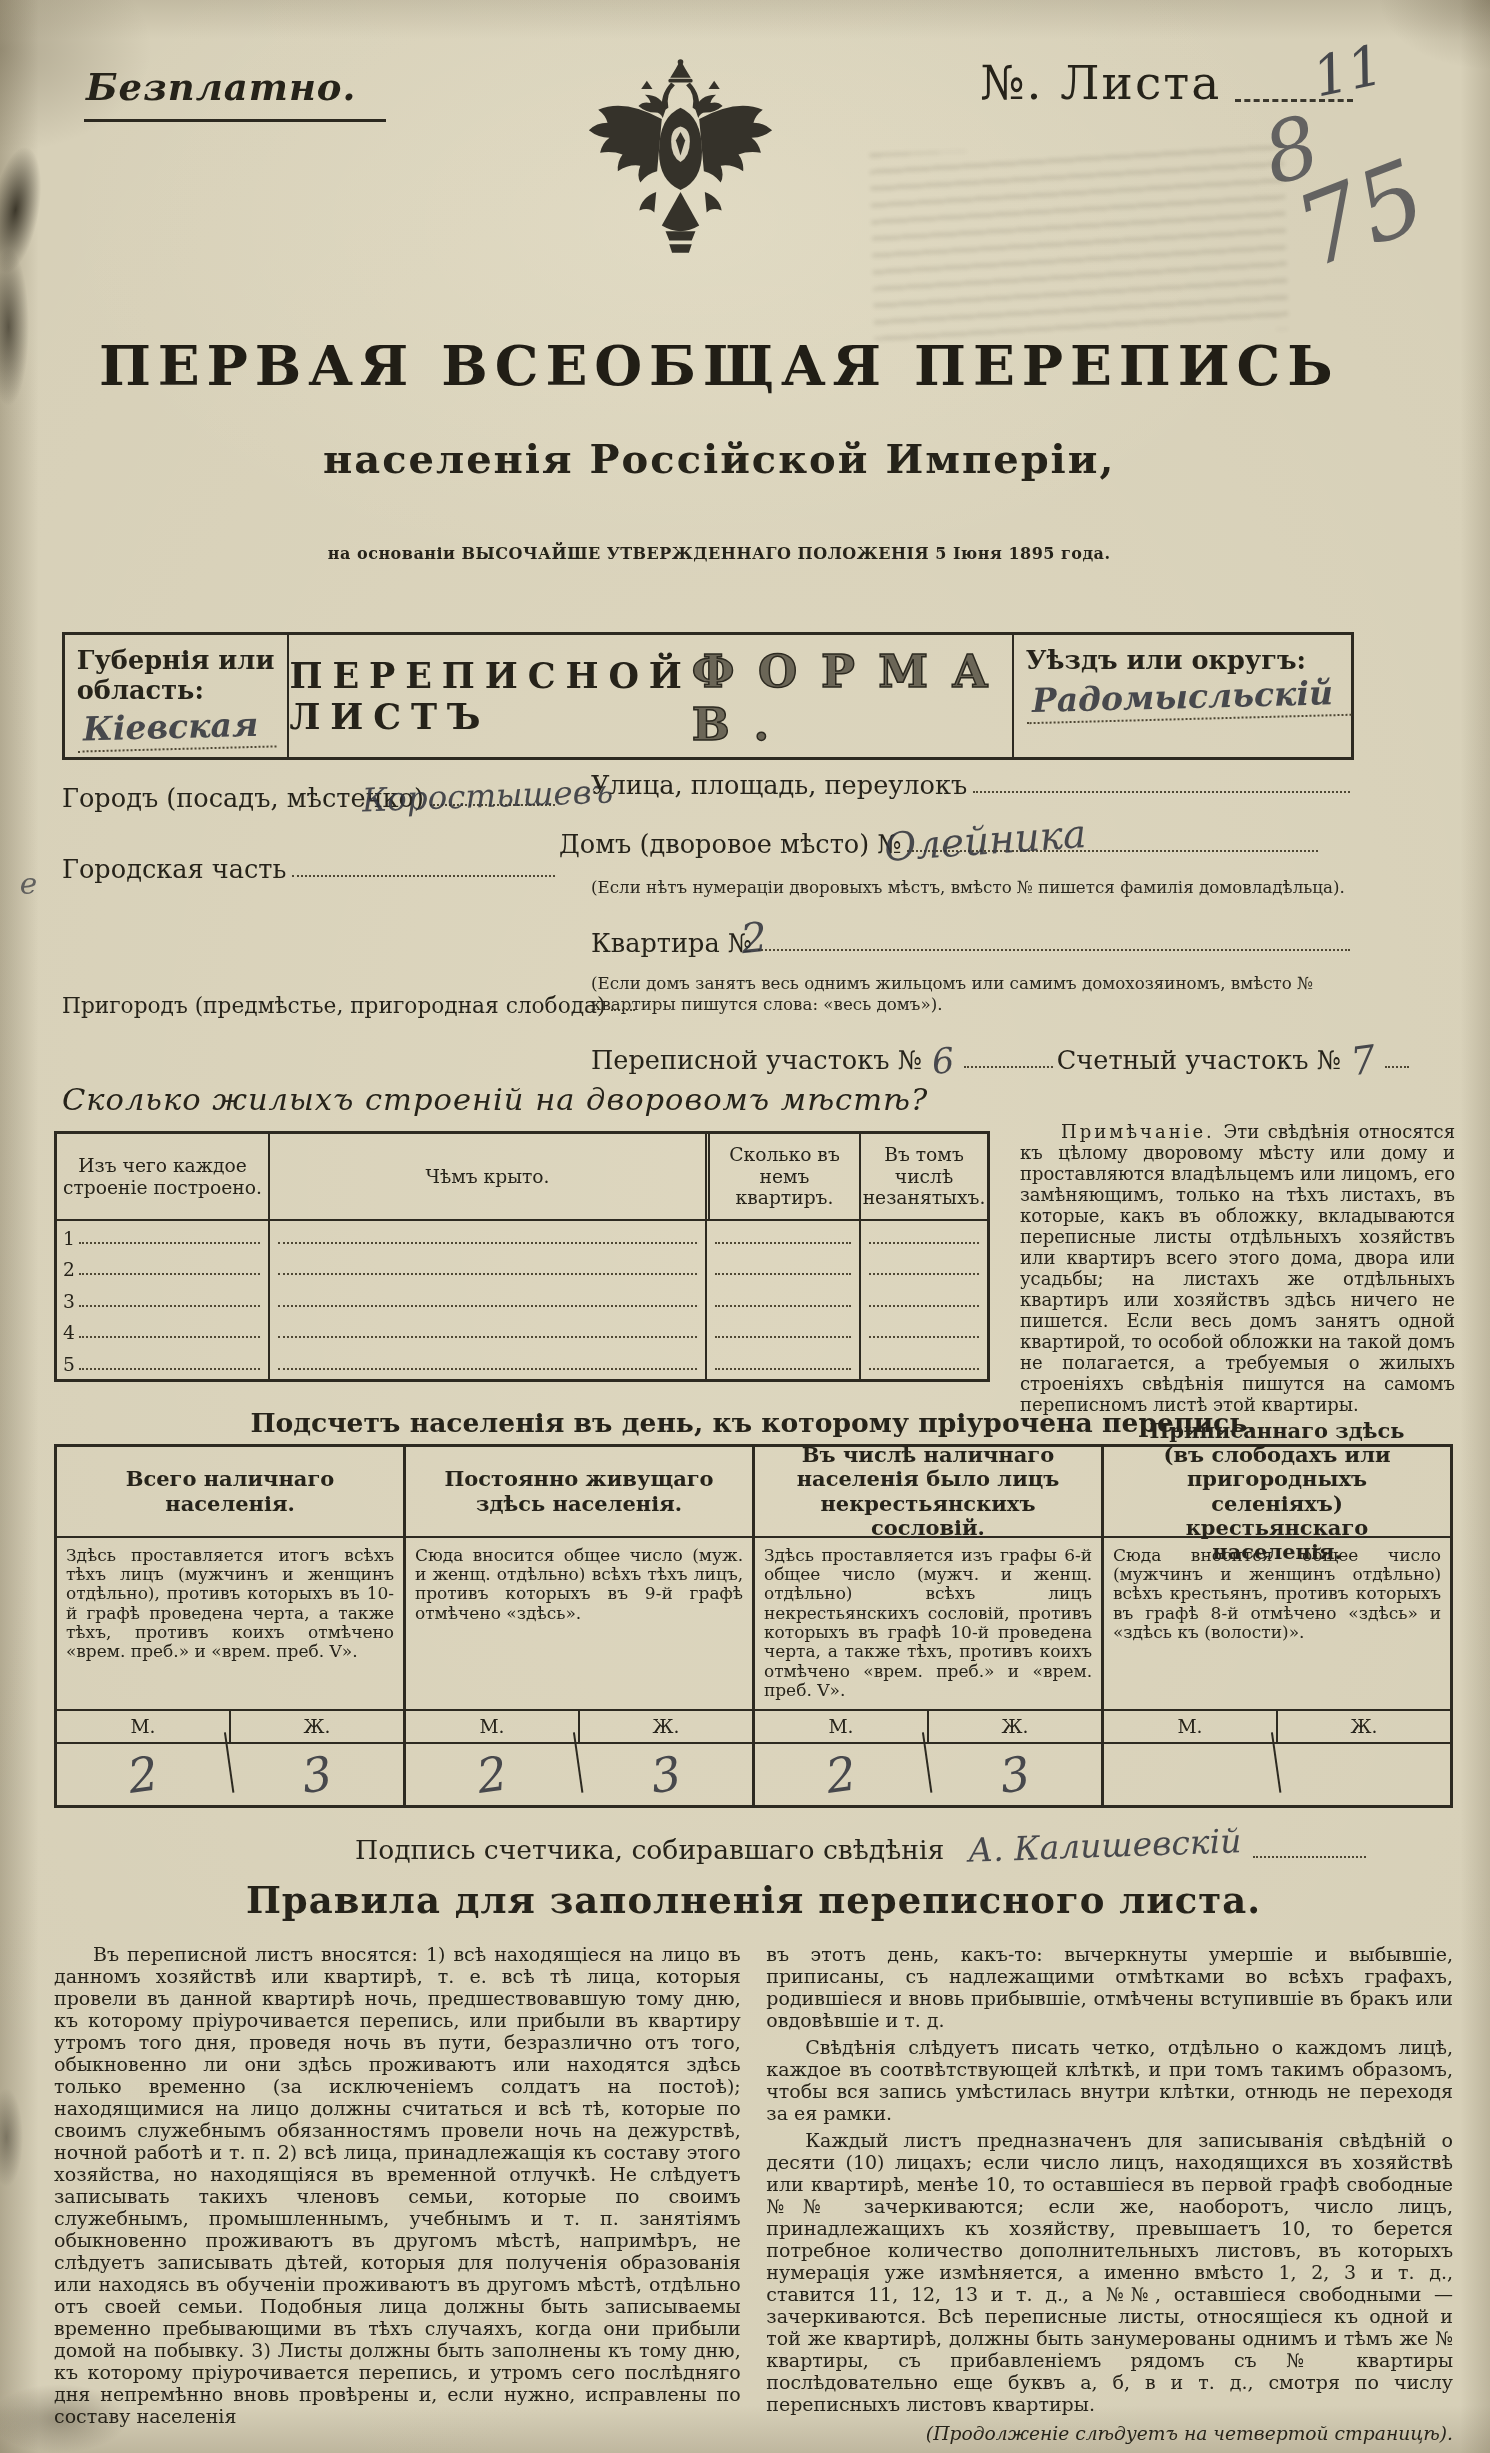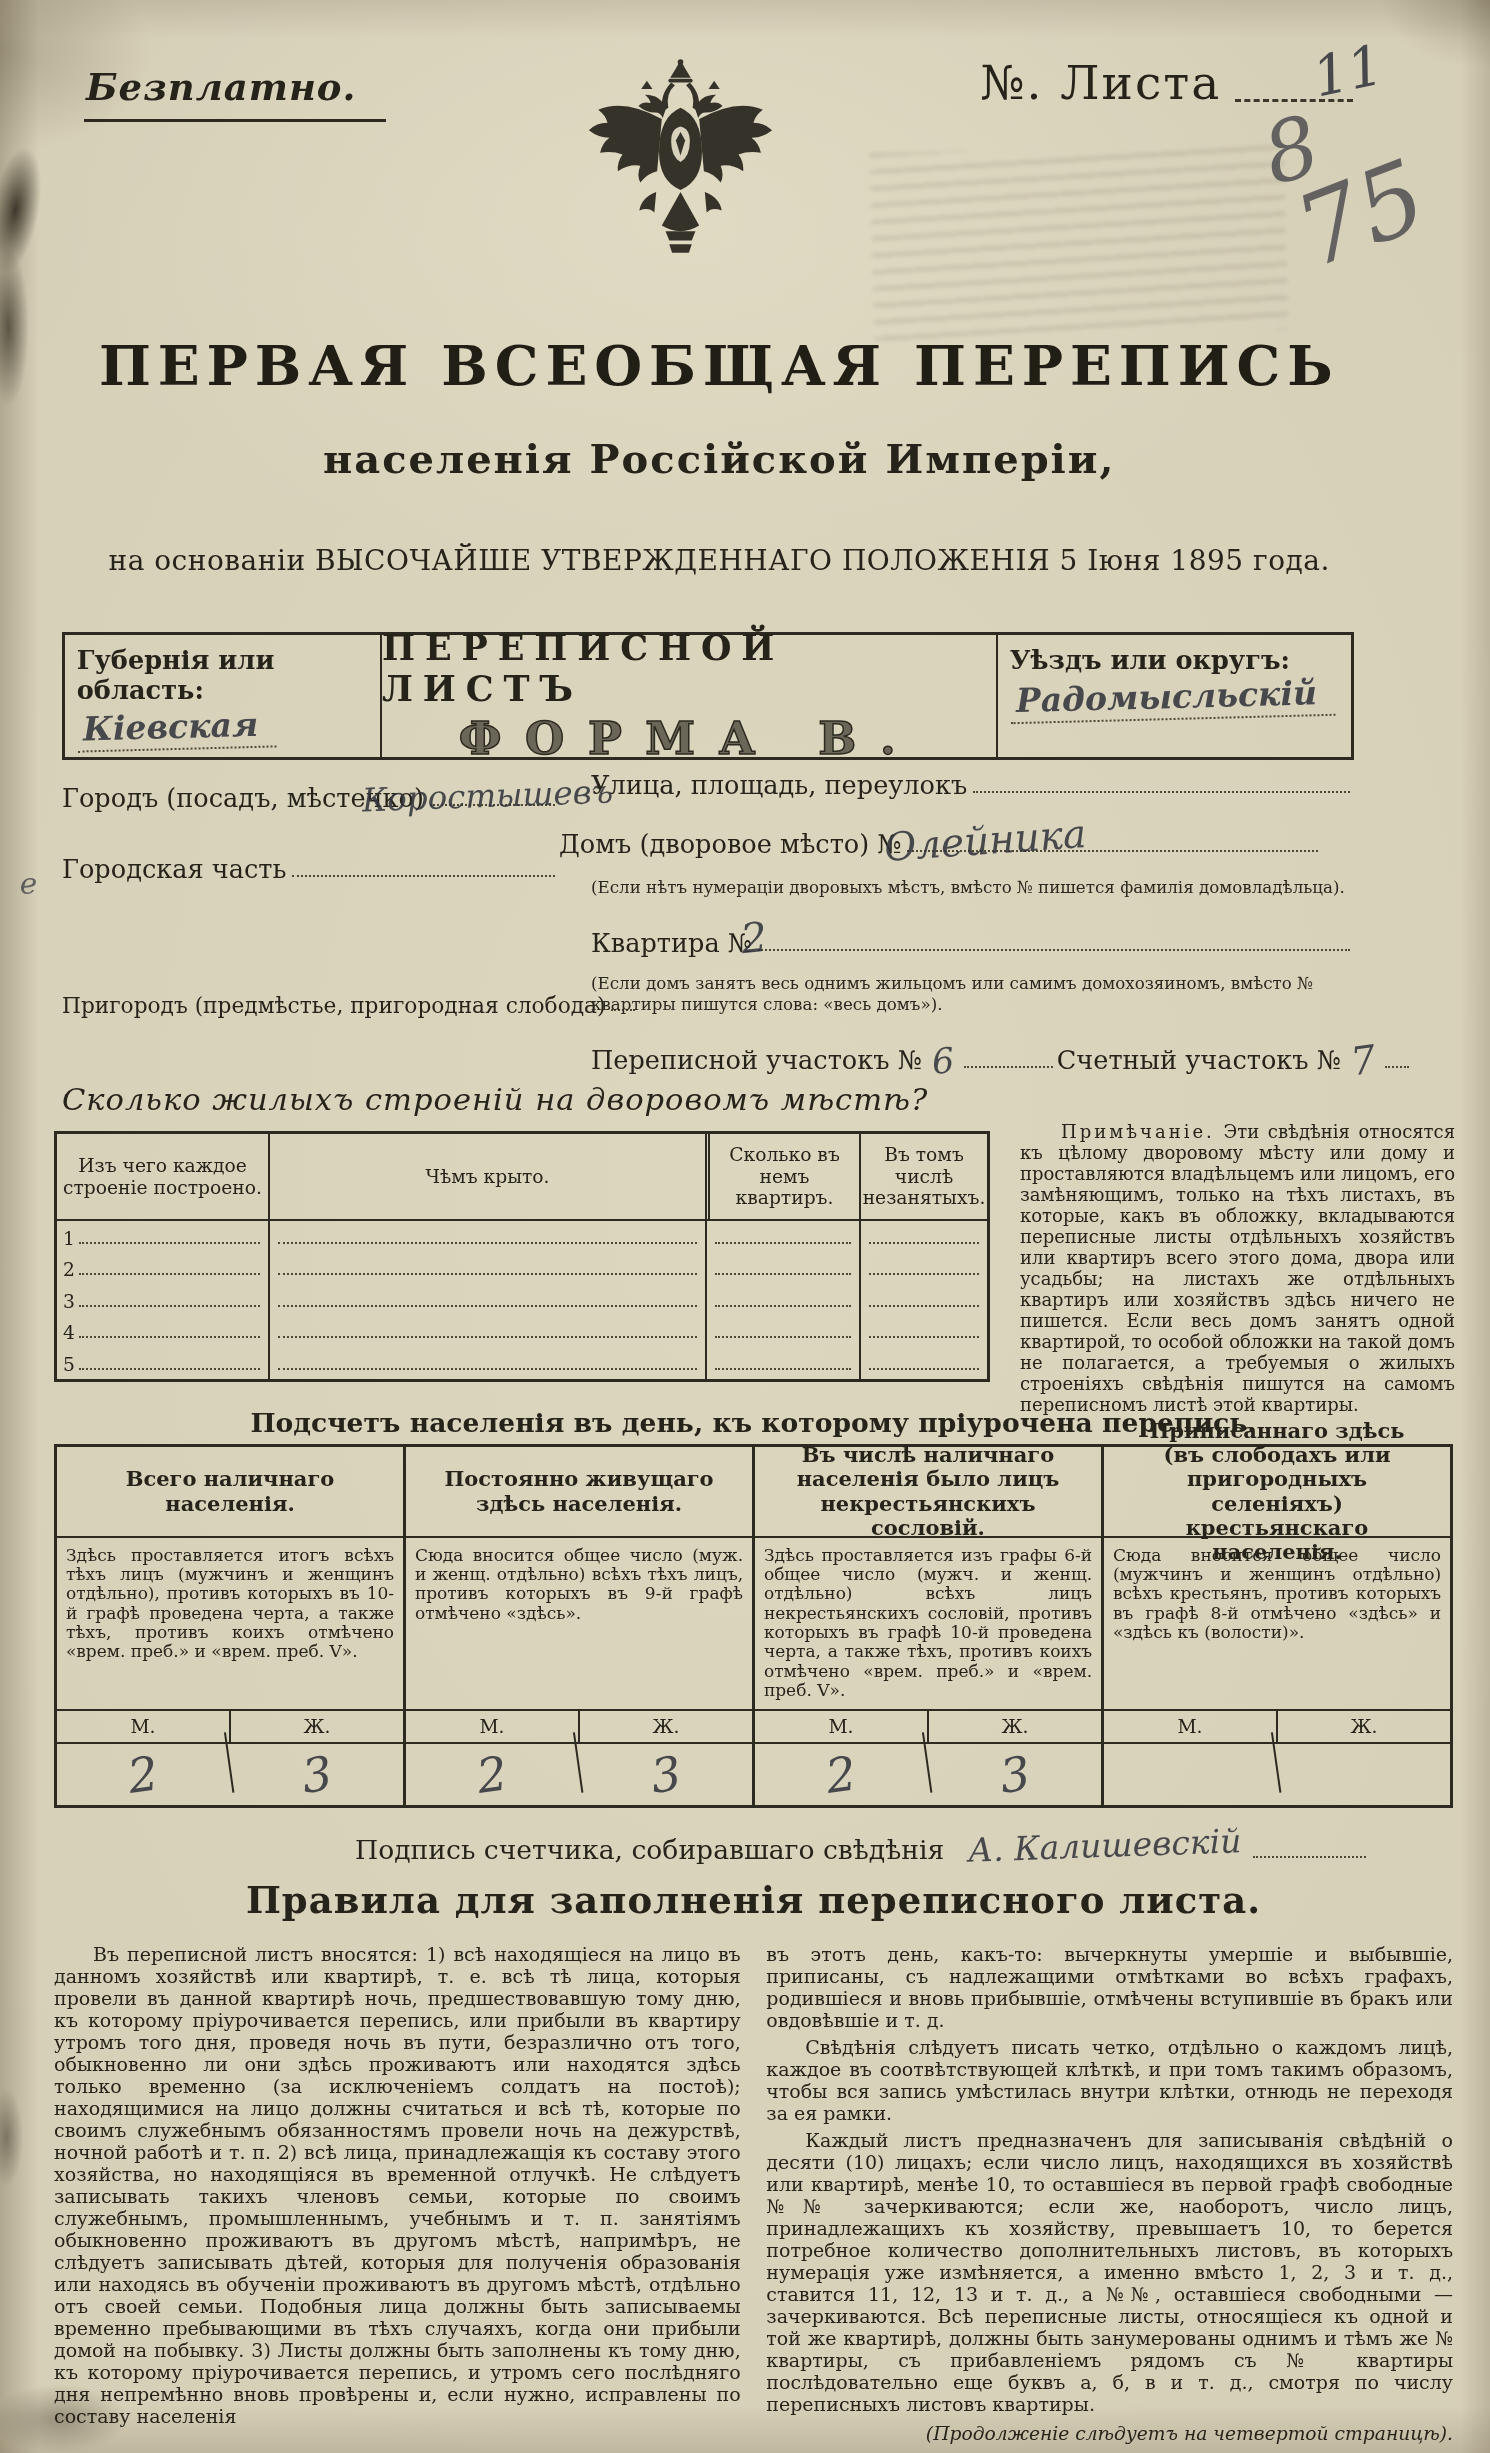--- a/index.html
+++ b/index.html
@@ -37,25 +37,25 @@
   .sheetno-label{font-size:47px;font-weight:normal;letter-spacing:2px}
   .sheetno-dash{display:inline-block;width:118px;border-bottom:3px dashed #3b382e;margin:0 0 7.9px 13.8px;vertical-align:bottom}
   .sheetno-value{position:absolute;left:333px;top:-15.8px;font-size:55px;transform:rotate(-12deg)}
   .mark8{position:absolute;left:1265px;top:102px;font-size:83px;transform:rotate(-15deg);opacity:.8}
   .mark75{position:absolute;left:1298px;top:156px;font-size:99px;transform:rotate(-21deg);opacity:.8}
   .margin-mark{position:absolute;left:19.7px;top:867px;font-size:29.6px;opacity:.8}
 
   .title{position:absolute;left:19.7px;width:1399px;text-align:center}
   .title1{top:333px;font-size:55px;font-weight:bold;letter-spacing:6.9px;color:#211e16}
   .title2{top:435px;font-size:40px;font-weight:bold;letter-spacing:2px}
-  .title3{top:544px;font-size:28px;font-weight:normal;letter-spacing:0.5px}
+  .title3{top:544px;font-size:16px;font-weight:bold;letter-spacing:0.5px}
 
   .header-box{position:absolute;left:62px;top:632px;width:1292px;height:128px;border:3px solid #2d2a21;display:flex}
   .hb-left{width:317px;border-right:2px solid #2d2a21;padding:9.9px 11.8px 5.9px}
-  .hb-center{flex:1;border-right:2px solid #2d2a21;display:flex;flex-direction:column;align-items:center;justify-content:center}
+  .hb-center{flex:1;border-right:2px solid #2d2a21;display:flex;flex-direction:row;align-items:center;justify-content:center}
   .hb-right{width:353px;padding:9.9px 11.8px 5.9px}
   .hb-label{font-size:25.6px;font-weight:bold}
   .hb-value{font-size:33px;font-weight:bold;margin-top:2px;border-bottom:2px dotted #4e4734;padding:0 17.7px 2px 5.9px;transform:rotate(-1.5deg)}
   .hb-form1{font-size:35px;font-weight:bold;letter-spacing:9.9px}
   .hb-form2{font-size:45px;font-weight:bold;letter-spacing:23.6px;margin-top:3.9px;color:#6b6657;-webkit-text-stroke:1.5px #2d2a21}
 
   .frow{position:absolute;display:flex;align-items:flex-end}
   .lbl{font-size:25.6px;white-space:nowrap}
   .lbl-sm{font-size:21.7px;white-space:nowrap}
   .leader{flex:1 1 auto;min-width:23.6px;height:0;border-bottom:2px dotted #4e4734;margin:0 3.9px 6.9px 5.9px;align-self:flex-end}

